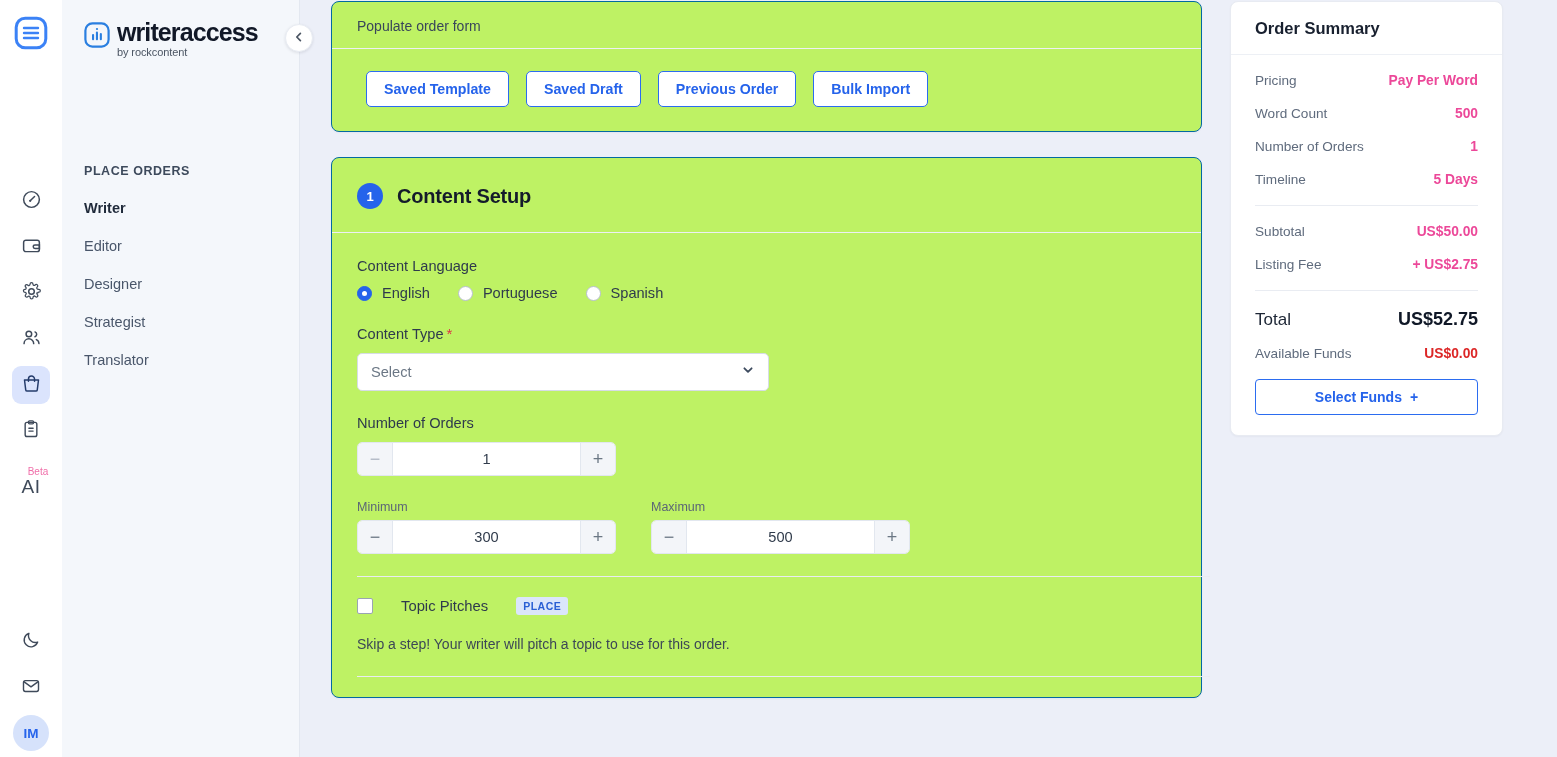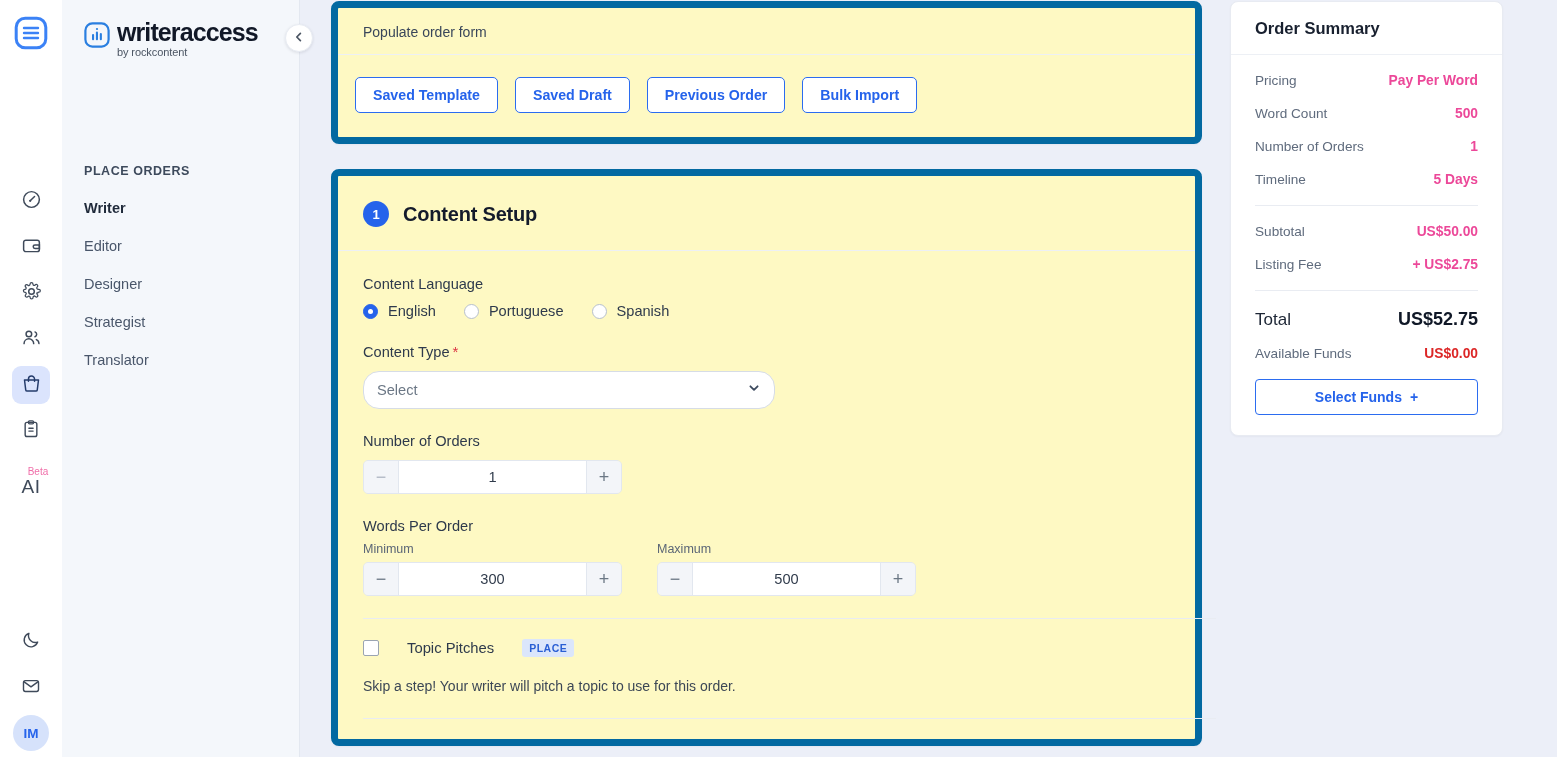--- a/index.html
+++ b/index.html
@@ -81,32 +81,32 @@
   .nav-item.active { color: #1f2a3a; font-weight: 700; }
 
   
   .main {
     flex: 1; height: 757px; background: #eceff8;
     padding: 0 0 0 0; position: relative; overflow: hidden;
   }
   .main-inner { padding: 0 28px 0 31px; }
 
   .card {
-    background: #fef9c3;
-    border: 7px solid #0369a1;
+    background: #bef264;
+    border: 1px solid #0369a1;
     border-radius: 8px;
     box-shadow: 0 1px 2px rgba(16,24,40,.04);
   }
   .card-populate { margin-top: 1px; }
   .card-head {
     padding: 16px 25px 14px 25px;
     border-bottom: 1px solid #edf0f5;
     font-size: 14px; color: #39465a;
   }
-  .card-body { padding: 22px 25px 24px 17px; }
+  .card-body { padding: 22px 25px 24px 34px; }
   .btn-row { display: flex; gap: 17px; }
   .ghost-btn {
     border: 1px solid #2b6cf0; border-radius: 5px;
     background: #ffffff; color: #2563eb;
     font-size: 14.2px; font-weight: 700;
     padding: 9px 17px; cursor: pointer;
     font-family: "Liberation Sans", sans-serif;
     white-space: nowrap;
   }
 
@@ -138,21 +138,21 @@
     display: inline-flex; align-items: center; justify-content: center;
   }
   .radio.checked { border-color: #2563eb; background: #2563eb; }
   .radio.checked::after {
     content: ''; width: 5px; height: 5px; border-radius: 50%; background: #fff;
   }
   .radio-label { margin-left: 10px; font-size: 14.6px; color: #2e3a4c; }
 
   .select-box {
     width: 412px; height: 38px;
-    border: 1px solid #d6dce6; border-radius: 16px;
+    border: 1px solid #d6dce6; border-radius: 5px;
     background: #fff; display: flex; align-items: center;
     justify-content: space-between; padding: 0 13px;
     cursor: pointer; margin-bottom: 24px;
   }
   .select-val { font-size: 14.6px; color: #6b7785; }
 
   .stepper {
     display: flex; align-items: stretch;
     height: 34px; width: 259px;
     border-radius: 5px; overflow: hidden;
@@ -426,21 +426,20 @@
                 </span>
               </div>
 
               <div class="field-label">Number of Orders</div>
               <div class="stepper" style="margin-bottom:24px;">
                 <button class="step-btn minus-dim">−</button>
                 <div class="step-val">1</div>
                 <button class="step-btn">+</button>
               </div>
 
-              <div class="field-label" style="margin-bottom:8px;">Words Per Order</div>
               <div class="wpo-row">
                 <div>
                   <div class="sub-label">Minimum</div>
                   <div class="stepper wide">
                     <button class="step-btn">−</button>
                     <div class="step-val">300</div>
                     <button class="step-btn">+</button>
                   </div>
                 </div>
                 <div>

